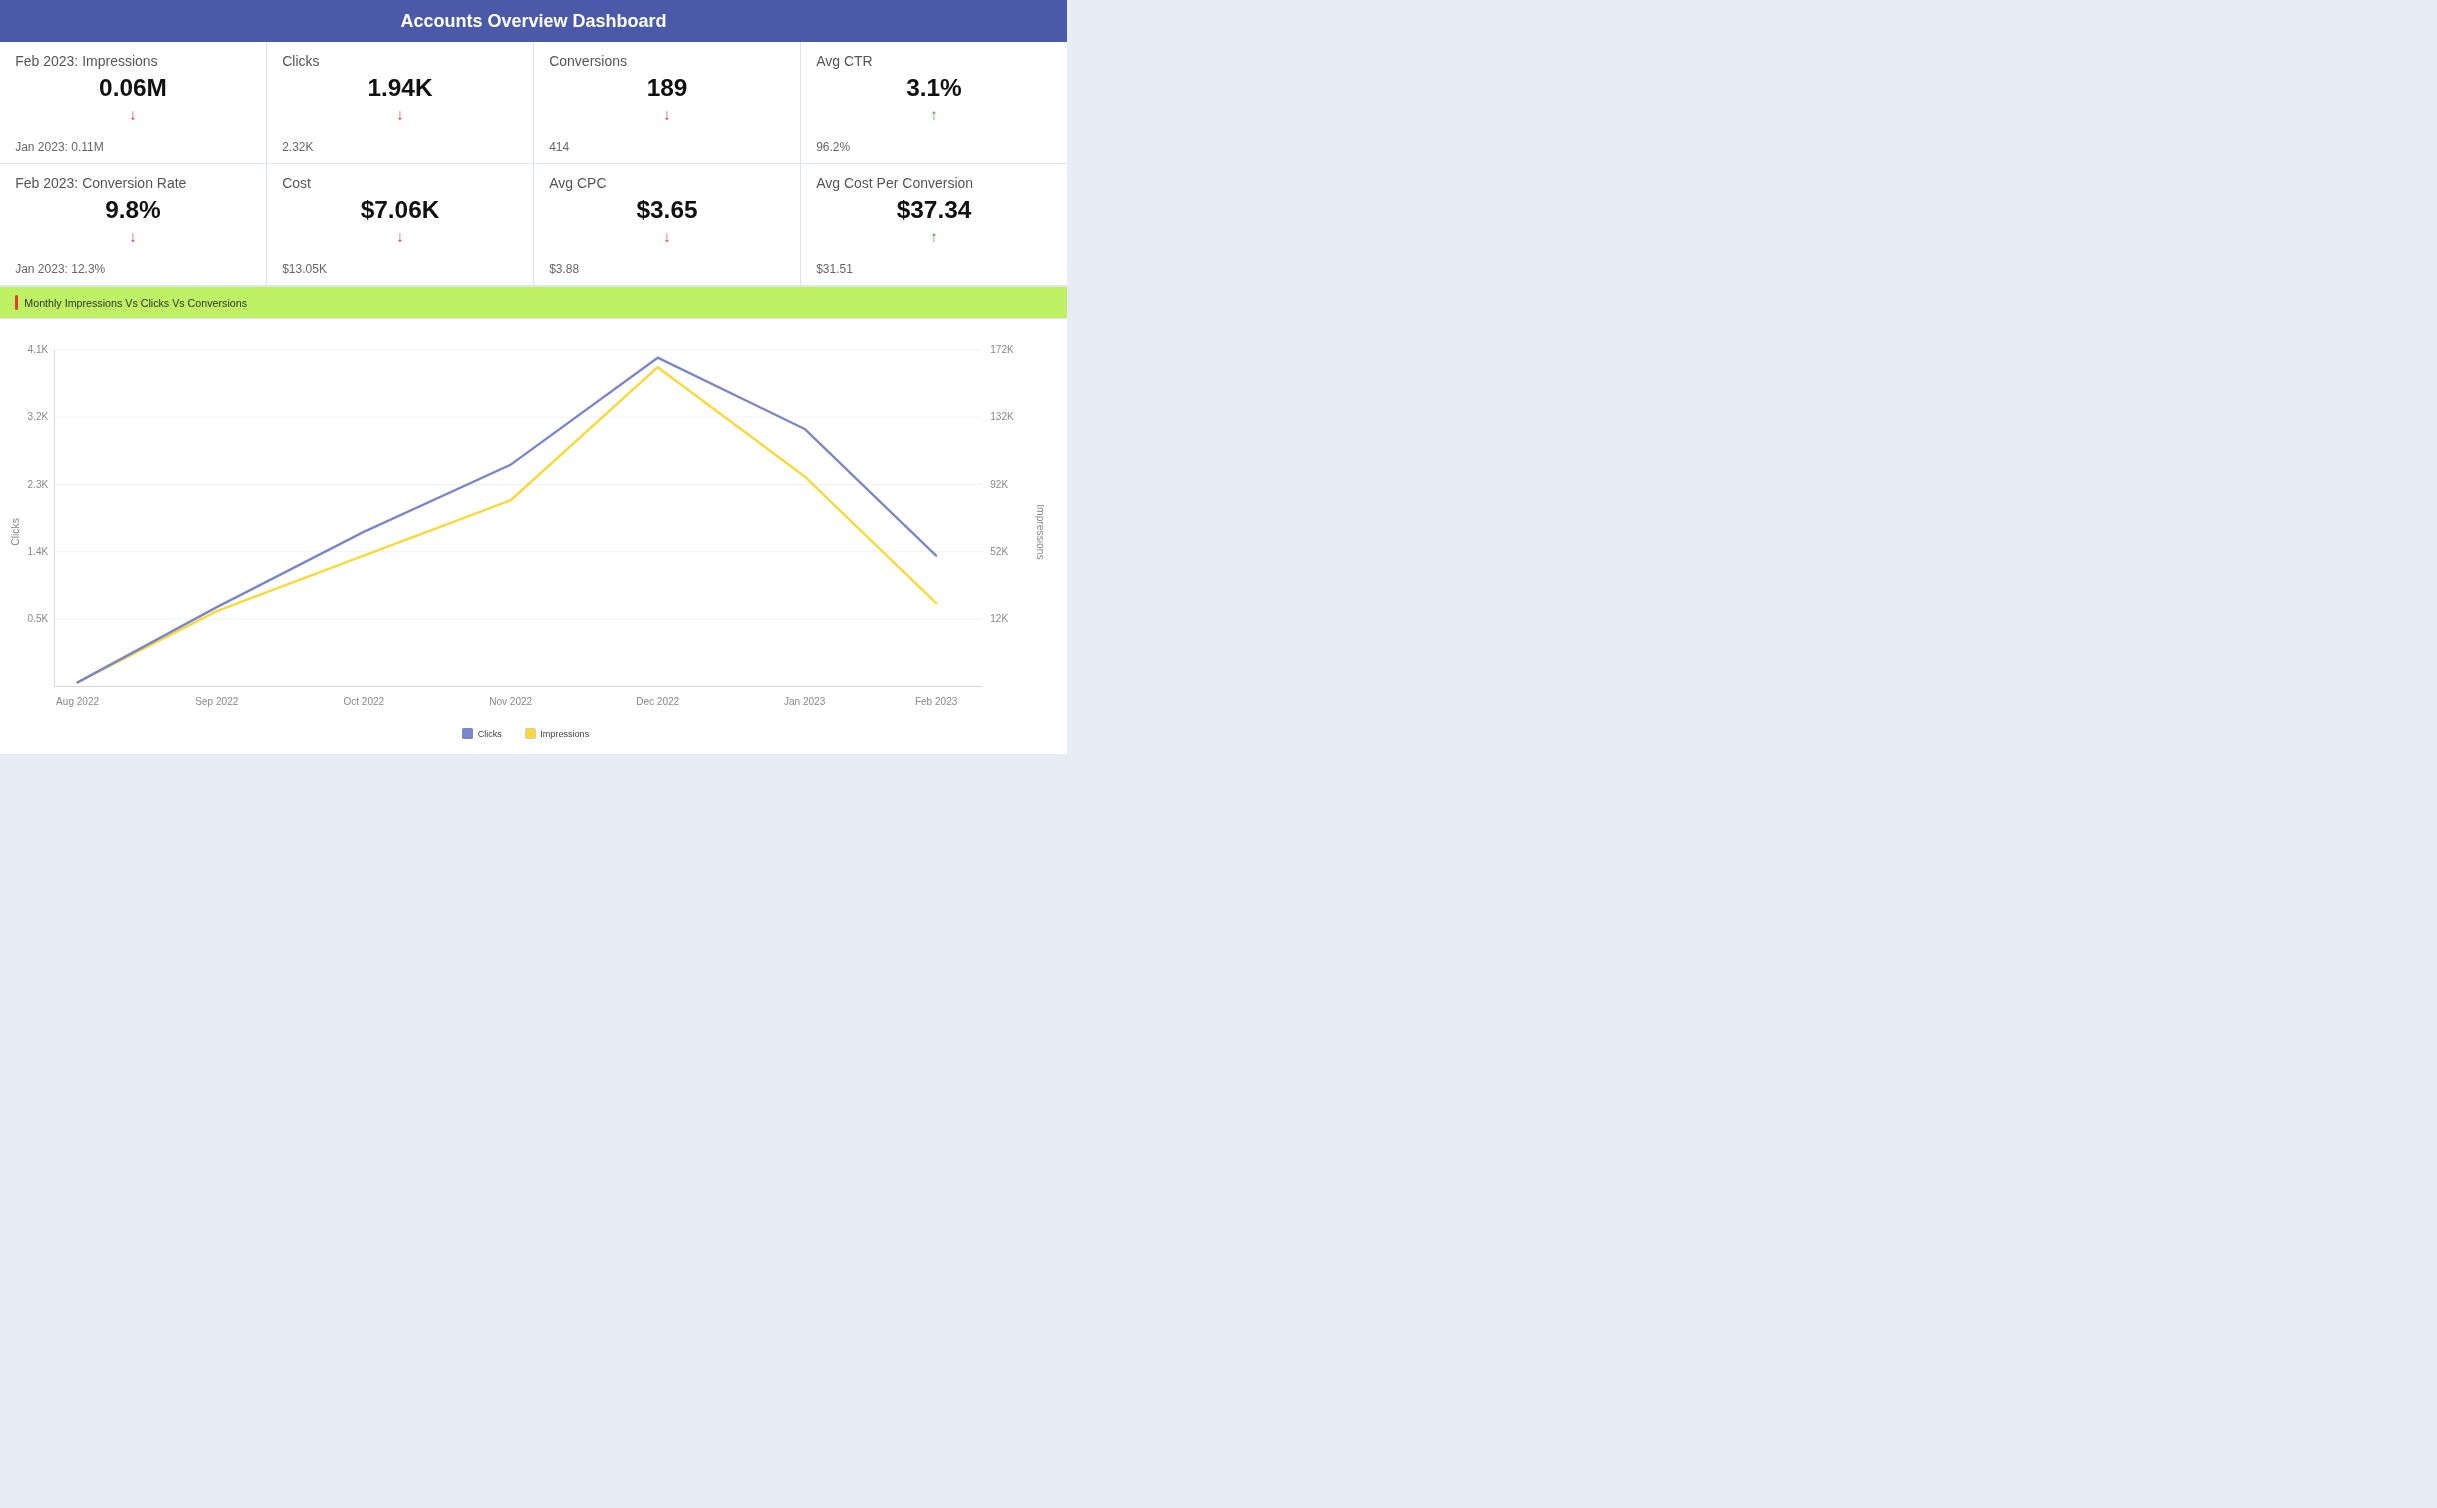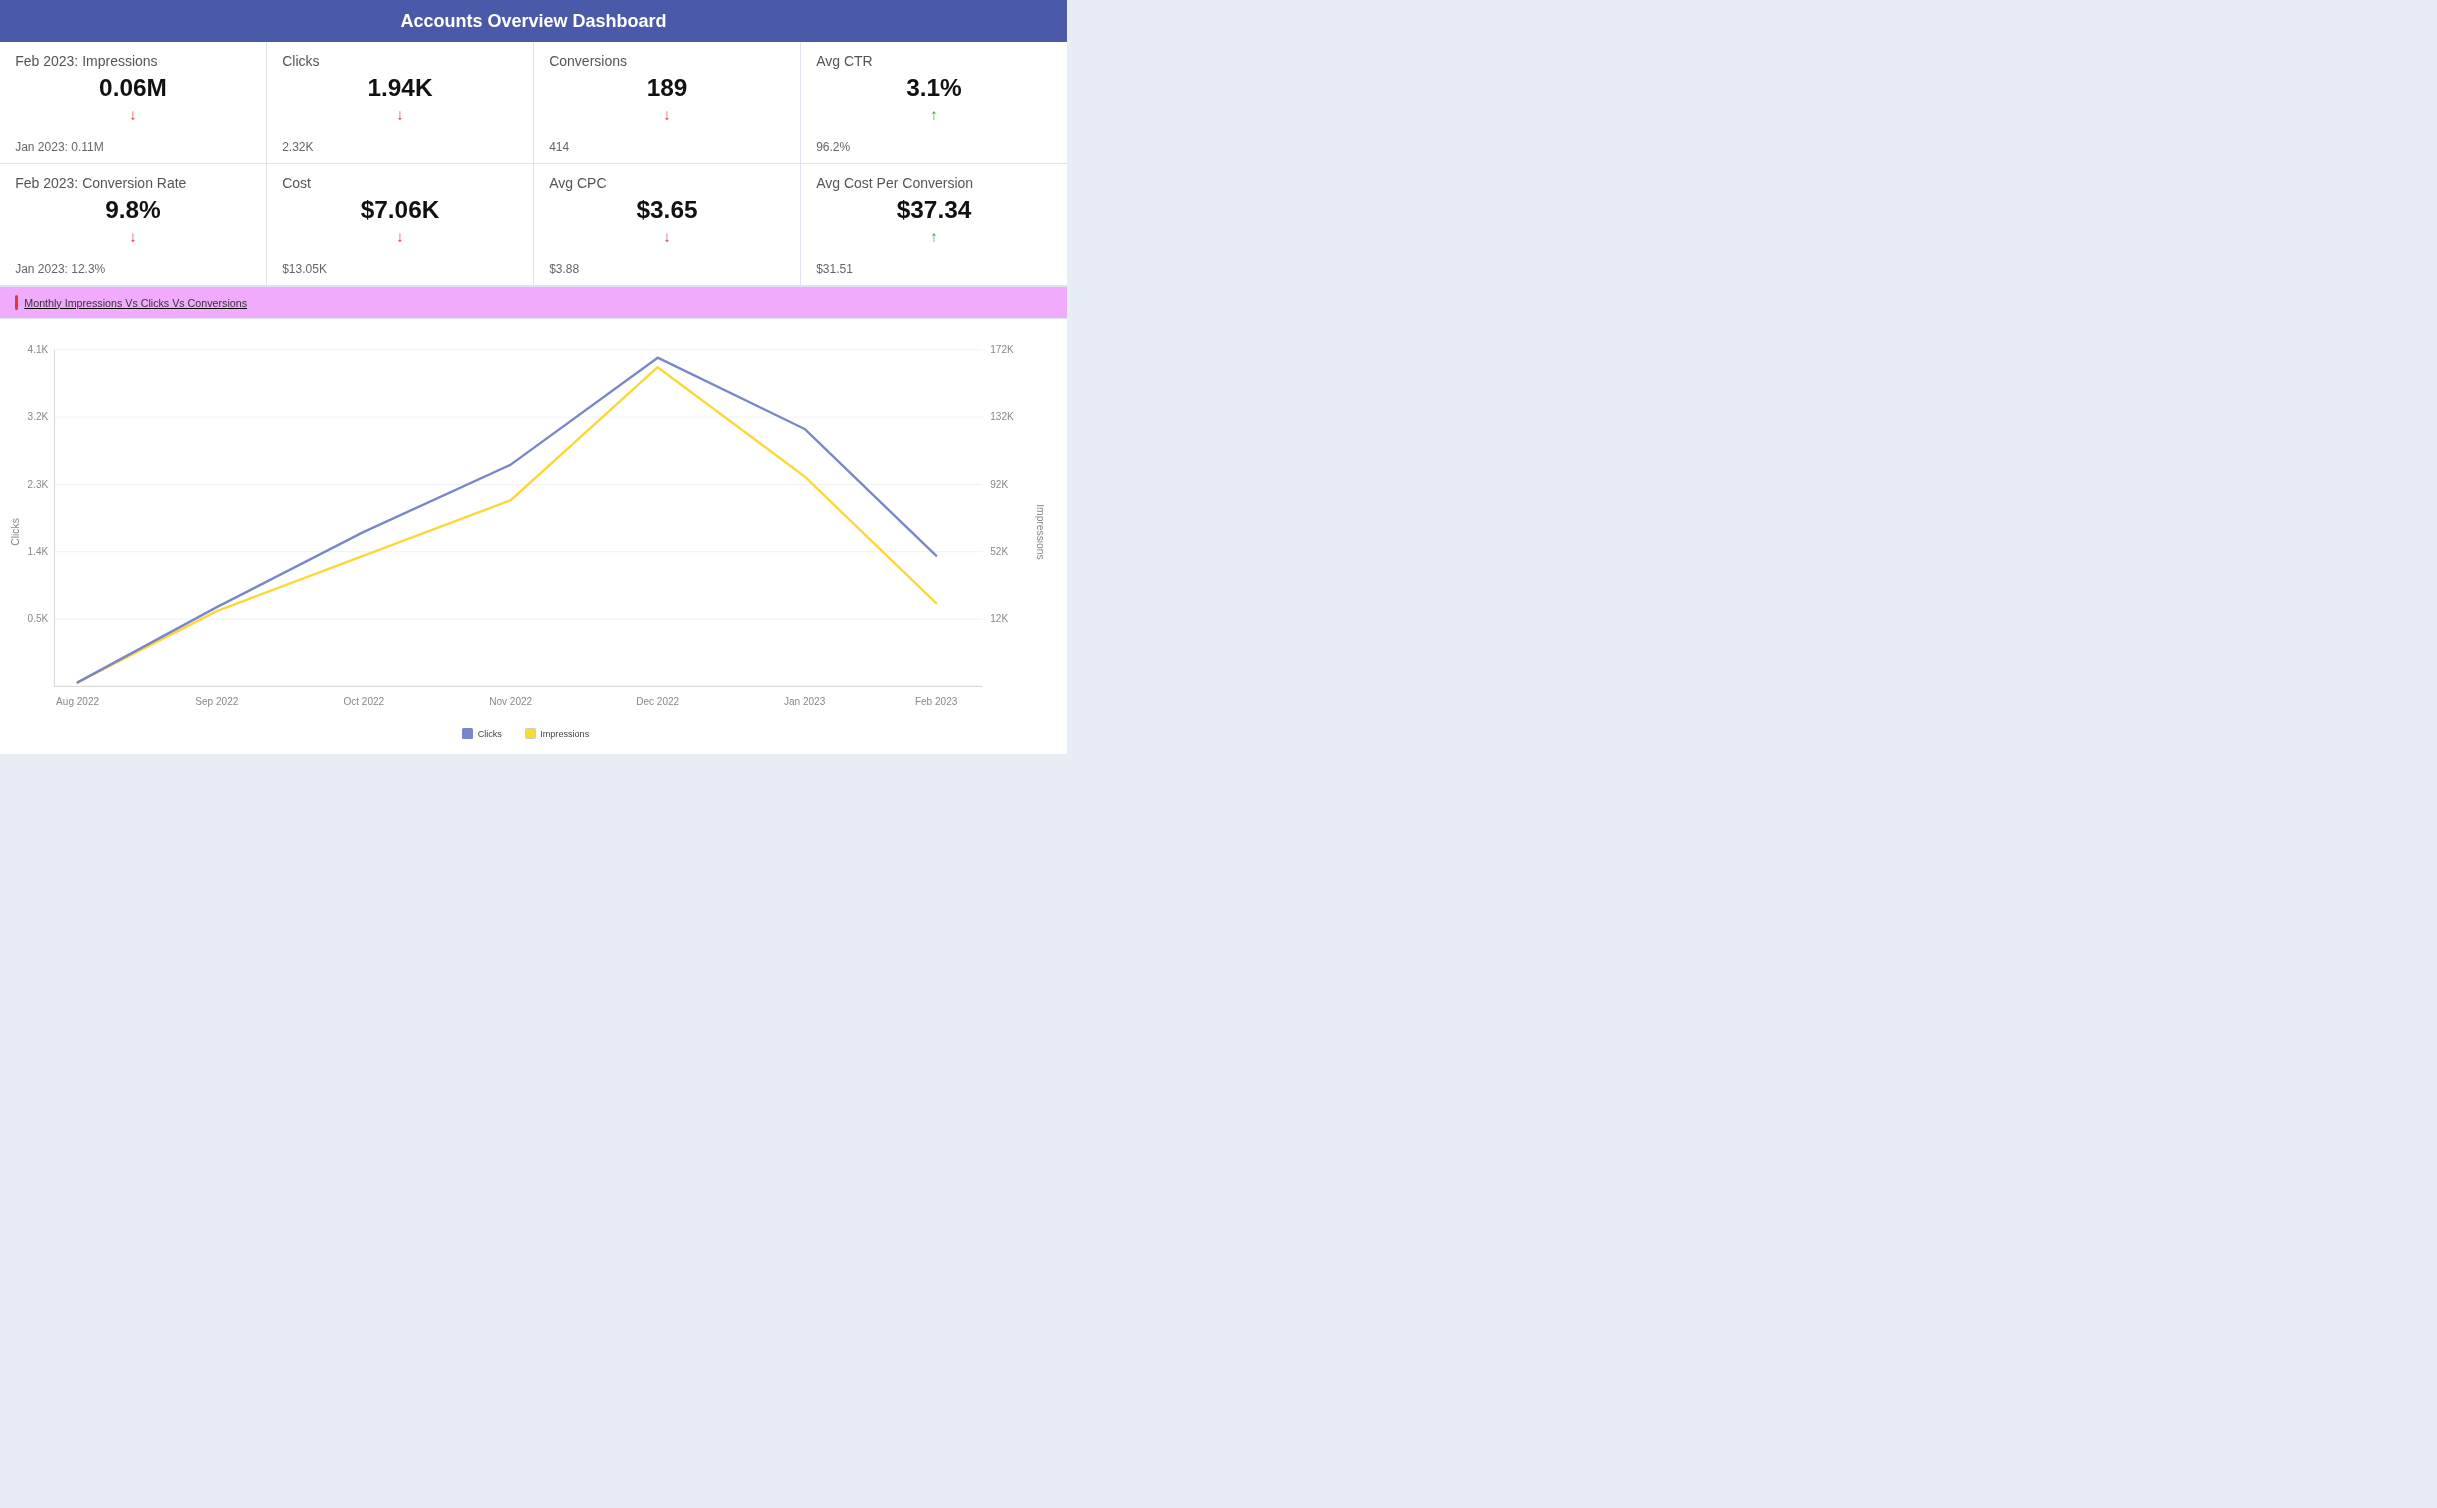--- a/index.html
+++ b/index.html
@@ -54,27 +54,26 @@
       font-size: 12px;
       color: #666;
       margin-top: 17px;
     }
     .chart-section {
       background: white;
       margin: 0;
       padding: 0;
     }
     .chart-title-bar {
-      background: #f0abfc;
+      background: #bef264;
       padding: 7.6px 15.2px;
       display: flex;
       align-items: center;
       gap: 6.1px;
       border-bottom: 0.8px solid #dde3f0;
-      text-decoration: underline;
     }
     .chart-title-accent {
       width: 3px;
       height: 15.2px;
       background: #e53935;
       border-radius: 1.5px;
     }
     .chart-title-text {
       font-size: 10.7px;
       color: #333;

